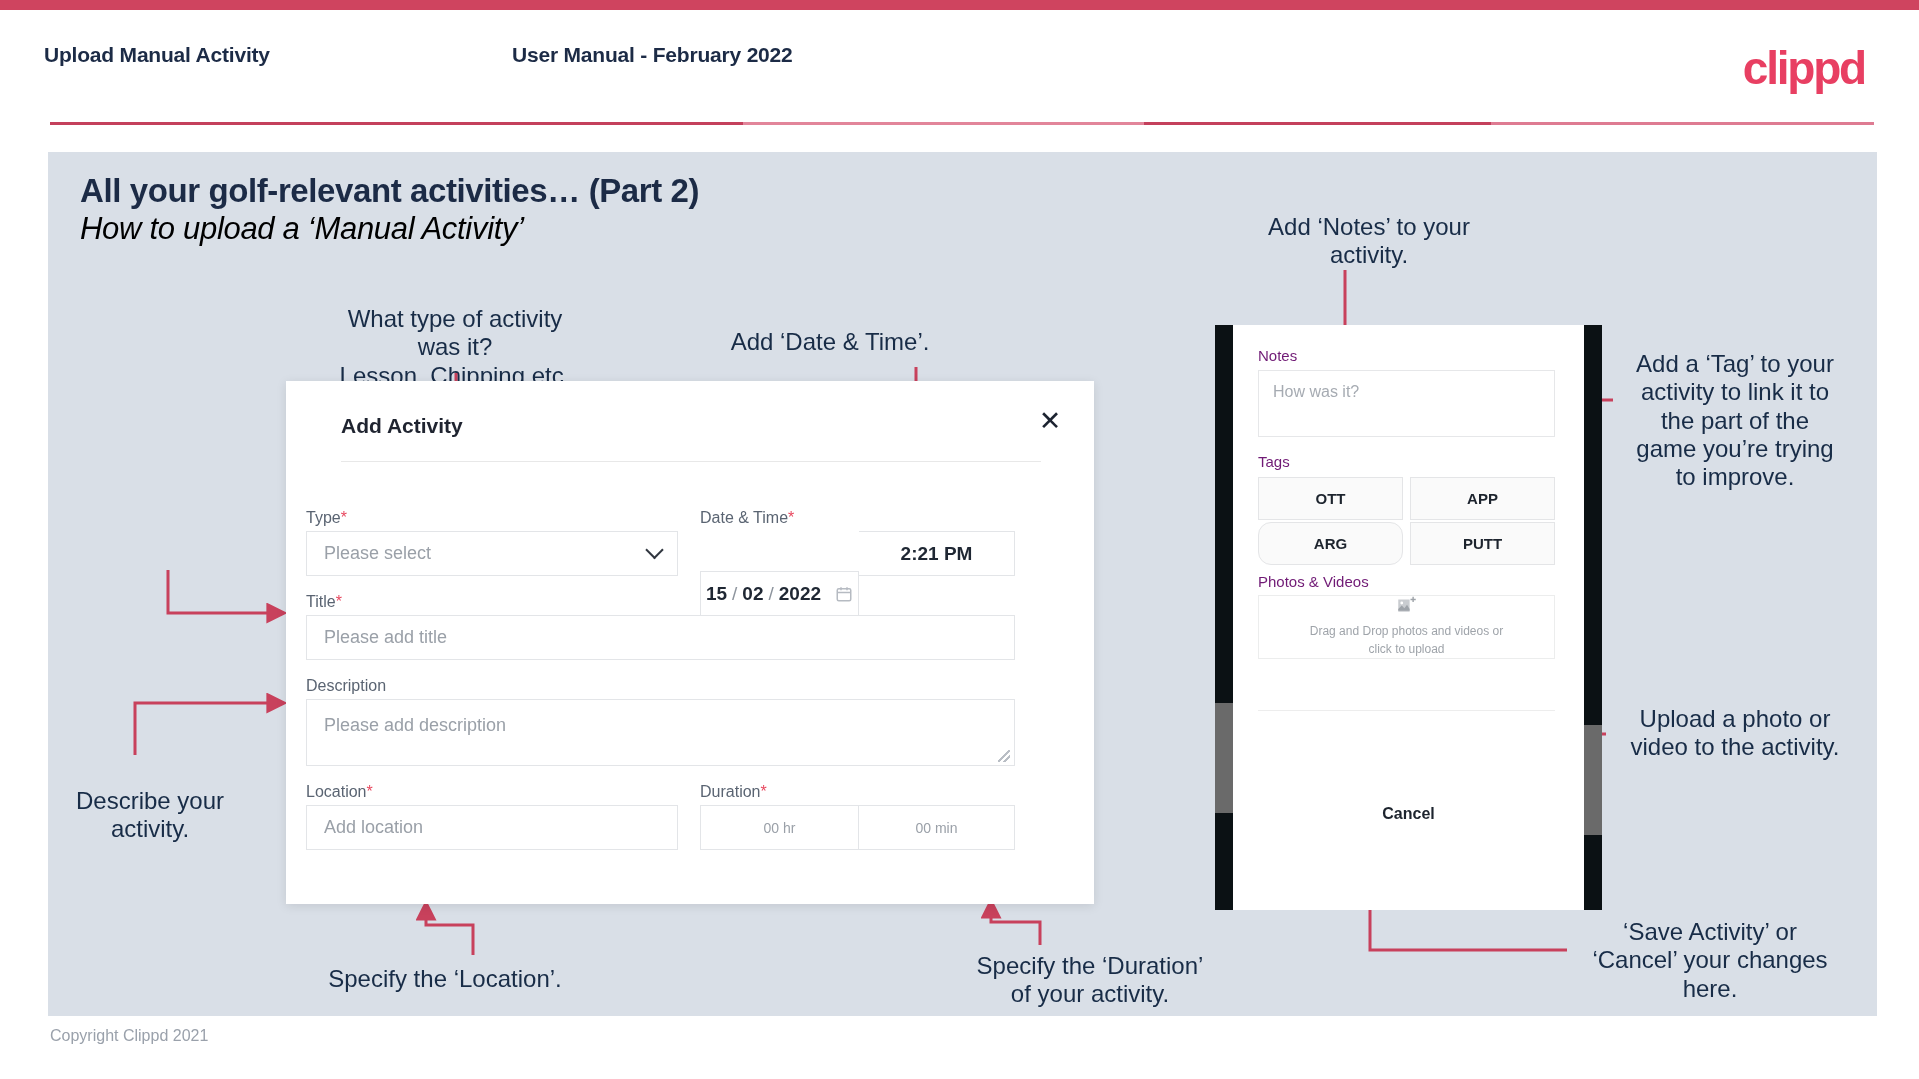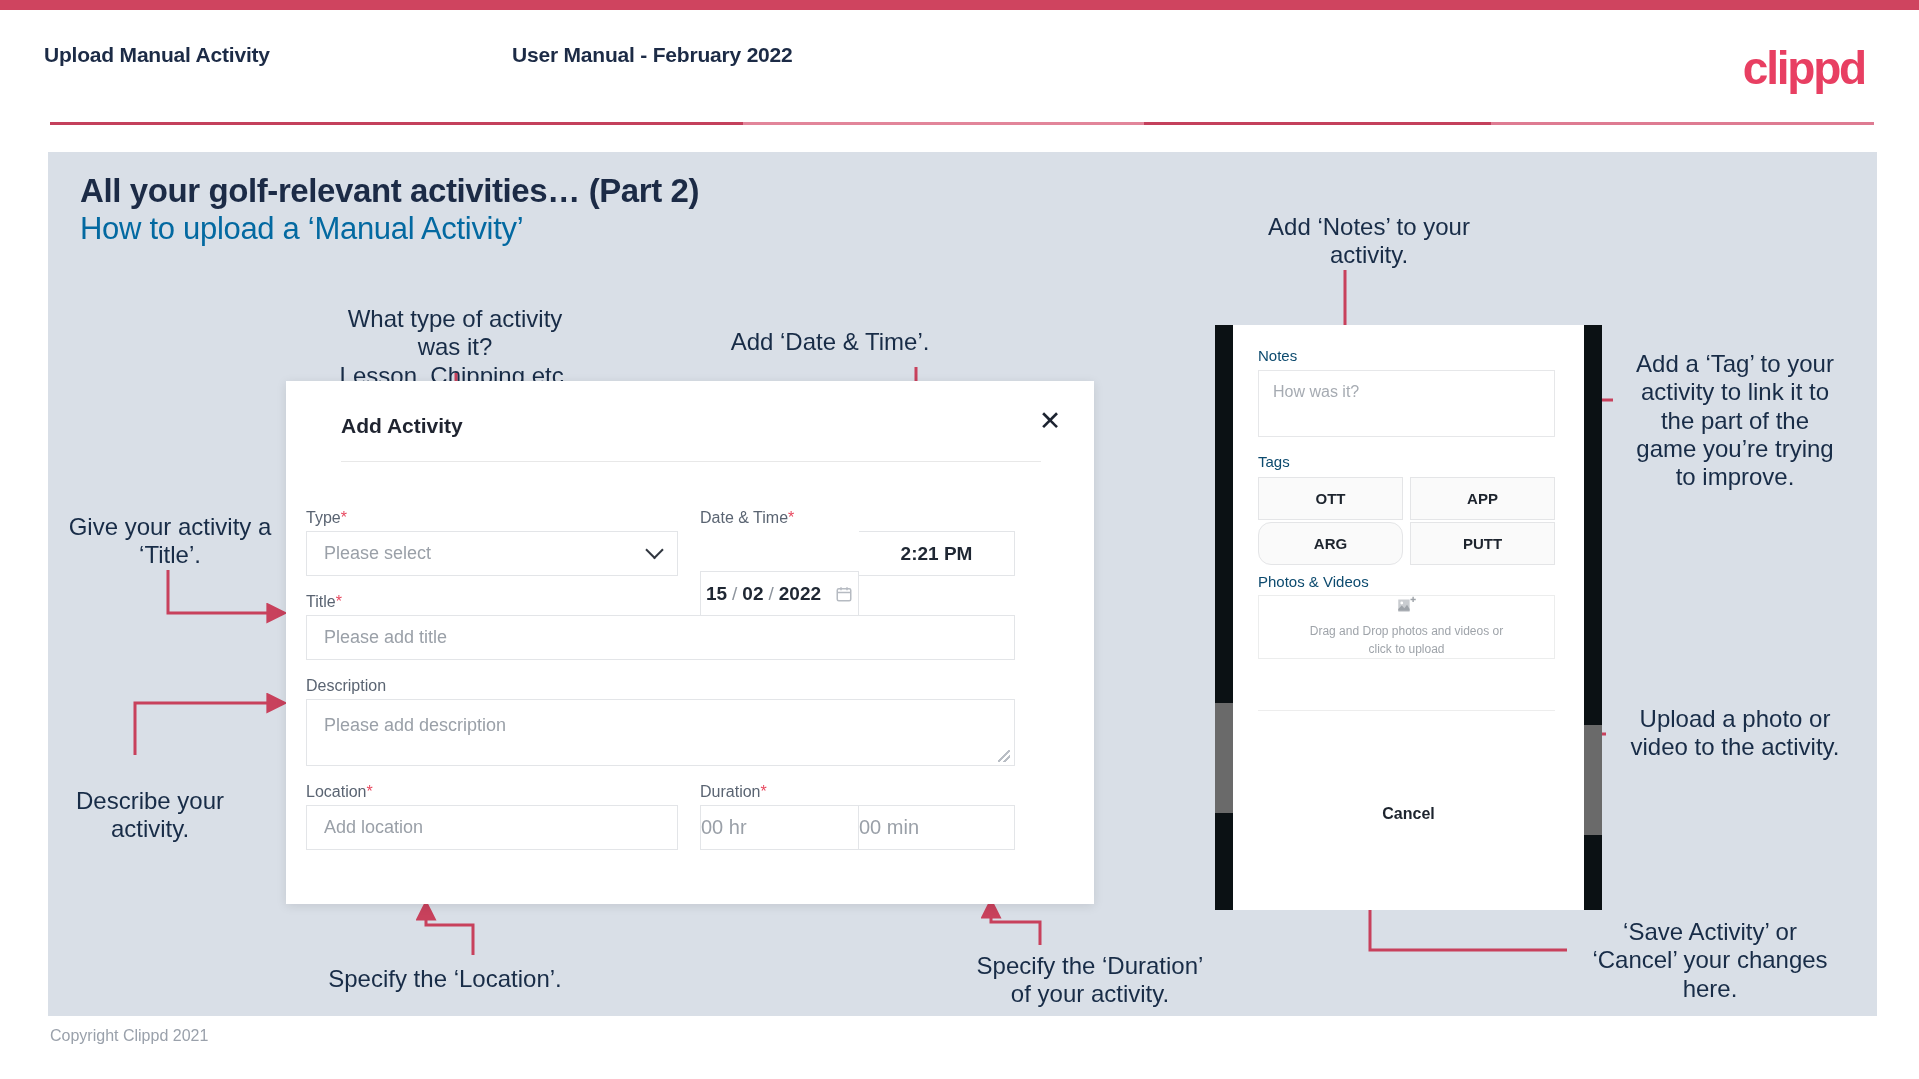--- a/index.html
+++ b/index.html
@@ -42,21 +42,21 @@
     position: absolute; left: 48px; top: 152px;
     width: 1829px; height: 864px;
     background: #d9dfe7;
   }
   .slide-title {
     position: absolute; left: 32px; top: 20px;
     font-size: 33px; font-weight: 700; color: #1c2b46; letter-spacing: -0.4px;
   }
   .slide-sub {
     position: absolute; left: 32px; top: 59px;
-    font-size: 31px; font-weight: 400; color: #0369a1; letter-spacing: -0.3px;
+    font-size: 31px; font-weight: 400; color: #000000; letter-spacing: -0.3px; font-style: italic;
   }
   .copyright {
     position: absolute; left: 50px; top: 1027px;
     font-size: 16px; color: #9aa1ab;
   }
 
   
   .anno {
     position: absolute;
     font-size: 24px; color: #182c47; line-height: 1.18;
@@ -128,22 +128,22 @@
   }
   .ta-grip {
     position:absolute; right:4px; bottom:3px; width:12px; height:12px;
     background:
       linear-gradient(135deg, transparent 45%, #b9bec5 45%, #b9bec5 55%, transparent 55%),
       linear-gradient(135deg, transparent 70%, #b9bec5 70%, #b9bec5 80%, transparent 80%);
   }
   .dur-box {
     position:absolute; box-sizing:border-box;
     border:1px solid #e3e5e8; background:#fff;
-    display:flex; align-items:center; justify-content:flex-start;
-    font-size:20px; color:#9aa0a8;
+    display:flex; align-items:center; justify-content:center;
+    font-size:14px; color:#9aa0a8;
   }
   .dur-box.right { border-left:none; }
 
   
   .phone-outer {
     position: absolute; left: 1215px; top: 325px;
     width: 387px; height: 585px;
   }
   .bezel {
     position:absolute; top:0; width:18px; height:585px;
@@ -152,21 +152,21 @@
   .bezel.left { left: 0; }
   .bezel.right { right: 0; }
   .bezel-btn {
     position:absolute; width:18px; height:110px; background:#6a6a6a; left:0;
   }
   .phone-screen {
     position:absolute; left:18px; top:0; width:351px; height:585px;
     background:#ffffff; overflow:hidden;
   }
   .p-label {
-    position:absolute; font-size:15px; color:#0c4a6e;
+    position:absolute; font-size:15px; color:#701a75;
   }
   .p-box {
     position:absolute; box-sizing:border-box;
     border:1px solid #e6e7e9; background:#fff;
     font-size:16px; color:#a6abb2; padding: 12px 0 0 14px;
   }
   .tag-btn {
     position:absolute; box-sizing:border-box;
     border:1px solid #e4e5e7; background:#fafafa;
     display:flex; align-items:center; justify-content:center;
@@ -204,21 +204,20 @@
   <div class="logo">clippd</div>
   <div class="hdr-rule"></div>
 
   <div class="slide">
     <div class="slide-title">All your golf-relevant activities… (Part 2)</div>
     <div class="slide-sub">How to upload a ‘Manual Activity’</div>
   </div>
 
   <div class="anno" style="left:330px; top:305px; width:250px;">What type of activity was it?<br>Lesson, Chipping etc.</div>
   <div class="anno" style="left:700px; top:328px; width:260px;">Add ‘Date &amp; Time’.</div>
-  <div class="anno" style="left:40px; top:513px; width:260px;">Give your activity a<br>‘Title’.</div>
   <div class="anno" style="left:40px; top:787px; width:220px;">Describe your<br>activity.</div>
   <div class="anno" style="left:300px; top:965px; width:290px;">Specify the ‘Location’.</div>
   <div class="anno" style="left:950px; top:952px; width:280px;">Specify the ‘Duration’<br>of your activity.</div>
   <div class="anno" style="left:1235px; top:213px; width:268px;">Add ‘Notes’ to your<br>activity.</div>
   <div class="anno" style="left:1620px; top:350px; width:230px;">Add a ‘Tag’ to your<br>activity to link it to<br>the part of the<br>game you’re trying<br>to improve.</div>
   <div class="anno" style="left:1615px; top:705px; width:240px;">Upload a photo or<br>video to the activity.</div>
   <div class="anno" style="left:1565px; top:918px; width:290px;">‘Save Activity’ or<br>‘Cancel’ your changes<br>here.</div>
 
   <svg class="arrow-svg" viewBox="0 0 1919 1079">
     <defs>

